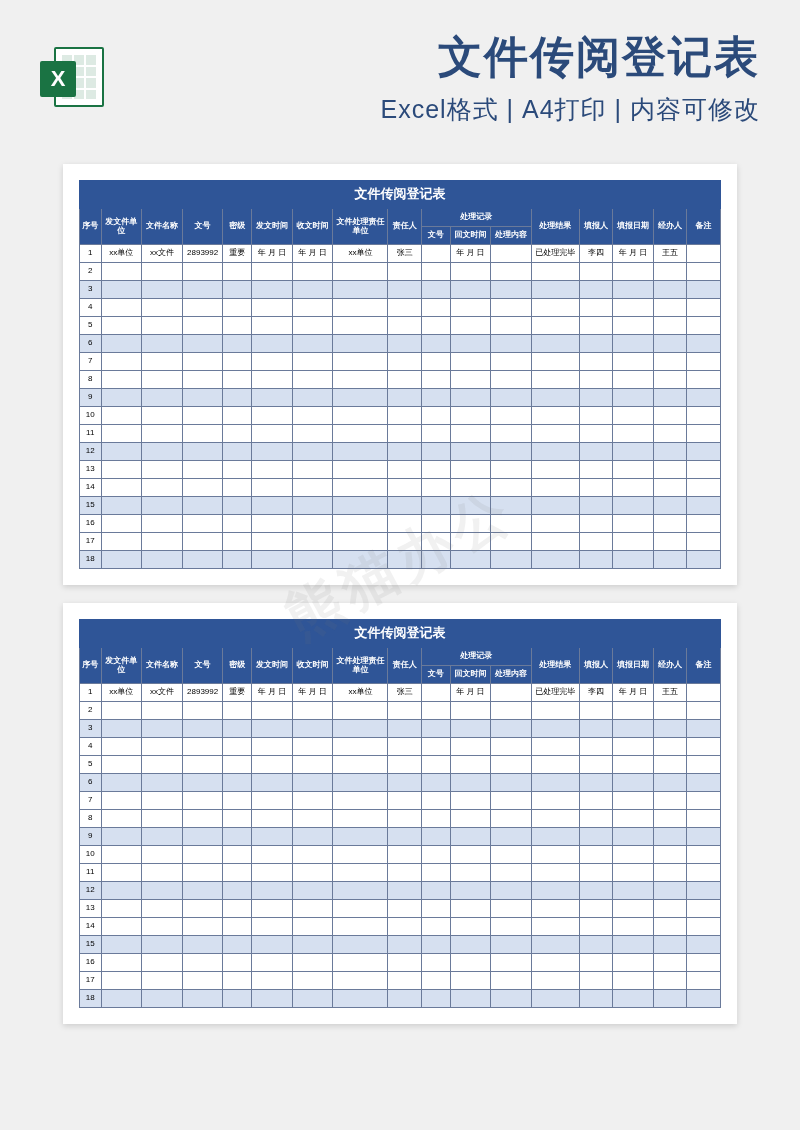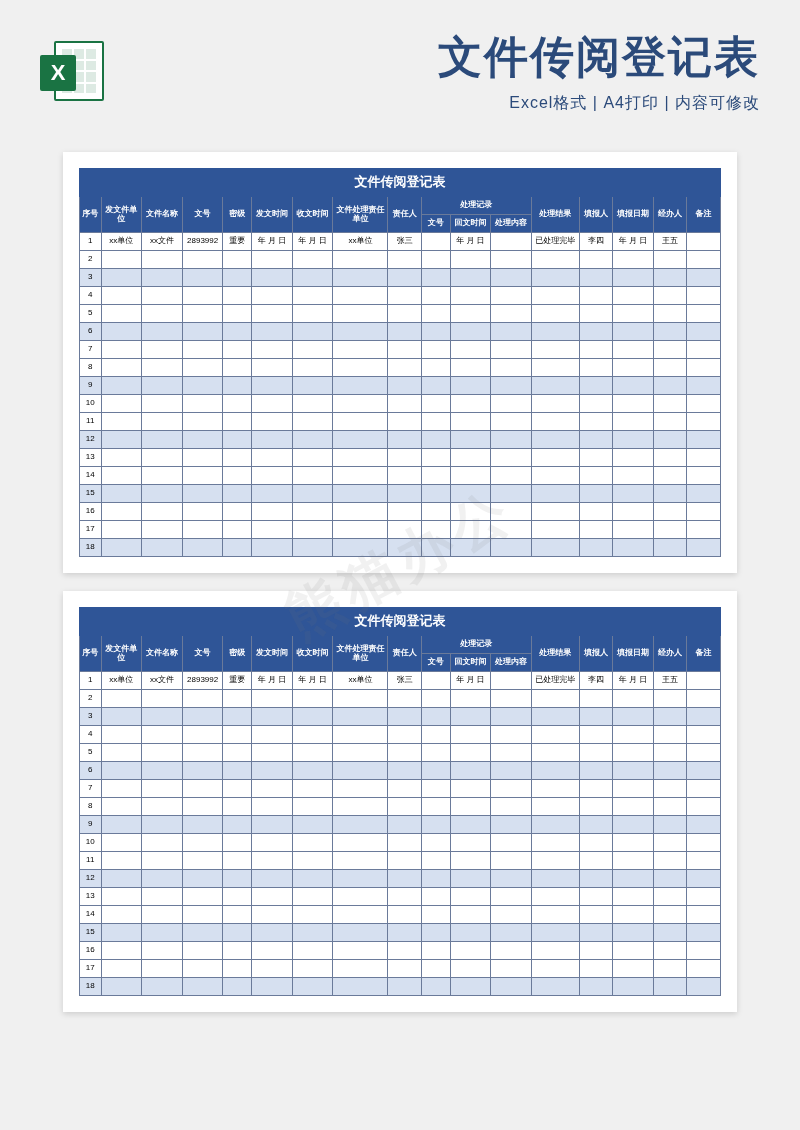--- a/index.html
+++ b/index.html
@@ -6,21 +6,21 @@
 body { width:800px; height:1130px; background:#f0f0f0; font-family:"Microsoft YaHei",sans-serif; position:relative; }
 .header { display:flex; align-items:center; padding:28px 40px 20px 40px; }
 .excel-icon { width:68px; height:68px; position:relative; margin-right:20px; }
 .excel-icon .sheet { position:absolute; left:14px; top:4px; width:50px; height:60px; background:#fff; border:2px solid #1a7343; border-radius:2px; }
 .excel-icon .sheet::before, .excel-icon .sheet::after { content:''; position:absolute; background:#1a7343; }
 .excel-icon .sheet .grid { position:absolute; inset:6px; display:grid; grid-template-columns:repeat(3,1fr); grid-template-rows:repeat(4,1fr); gap:2px; }
 .excel-icon .sheet .grid div { background:#1a7343; opacity:.15; }
 .excel-icon .x { position:absolute; left:0; top:18px; width:36px; height:36px; background:#1a7343; color:#fff; display:flex; align-items:center; justify-content:center; font-weight:bold; font-size:22px; border-radius:2px; }
 .title-block { text-align:right; flex:1; }
 .main-title { font-size:44px; font-weight:bold; color:#2b4a7a; letter-spacing:2px; }
-.sub-title { font-size:16px; color:#2b4a7a; margin-top:6px; letter-spacing:1px; }
+.sub-title { font-size:25px; color:#2b4a7a; margin-top:6px; letter-spacing:1px; }
 .sheet-wrap { background:#fff; width:674px; margin:18px auto 0 auto; padding:16px; box-shadow:0 2px 6px rgba(0,0,0,.15); }
 table { border-collapse:collapse; width:100%; table-layout:fixed; }
 td, th { border:1px solid #6a7a9a; font-size:8px; text-align:center; vertical-align:middle; padding:0; height:18px; line-height:1.1; overflow:hidden; }
 .title-row td { background:#2f5597; color:#fff; font-size:13px; font-weight:bold; height:28px; border:1px solid #2f5597; }
 .hdr { background:#2f5597; color:#fff; font-weight:bold; font-size:8px; }
 .alt { background:#d6e0f0; }
 .watermark { position:absolute; top:50%; left:50%; transform:translate(-50%,-50%) rotate(-28deg); font-size:56px; color:rgba(120,120,120,.10); font-weight:bold; letter-spacing:6px; pointer-events:none; white-space:nowrap; }
 </style>
 </head>
 <body>

